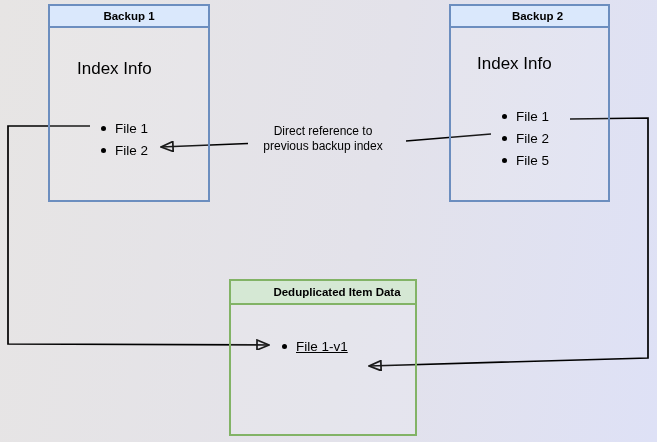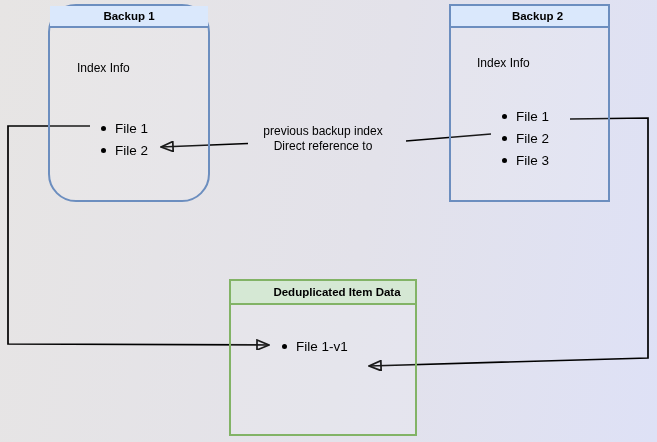--- a/index.html
+++ b/index.html
@@ -38,28 +38,28 @@
     border-bottom: 2px solid;
     border-color: inherit;
     font-size: 11.5px;
     font-weight: bold;
     color: #000;
     text-align: center;
     line-height: 21px;
     height: 22px;
     overflow: hidden;
   }
-  .node-backup1 { left: 48px; top: 4px; width: 162px; height: 198px; border-radius: 28px; }
+  .node-backup1 { left: 48px; top: 4px; width: 162px; height: 198px; }
   .node-backup2 { left: 449px; top: 4px; width: 161px; height: 198px; }
   .node-dedup   { left: 229px; top: 279px; width: 188px; height: 157px; }
   .node-dedup .node-header { height: 24px; line-height: 23px; }
 
   .section-label {
     position: absolute;
-    font-size: 12px;
+    font-size: 17px;
     color: #000;
     line-height: 17px;
     white-space: nowrap;
   }
   .backup1-section { left: 27px; top: 54px; }
   .backup2-section { left: 26px; top: 49px; }
 
   ul.file-list {
     position: absolute;
     margin: 0;
@@ -70,21 +70,21 @@
   .backup2-list { left: 51px; top: 99px; }
   .dedup-list   { left: 51px; top: 54px; }
   ul.file-list li {
     display: flex;
     align-items: center;
     height: 22px;
     font-size: 13.5px;
     color: #000;
     white-space: nowrap;
   }
-  .dedup-list li { height: 23px; }
+  .dedup-list li { height: 23px; text-decoration: underline; }
   .bullet {
     display: inline-block;
     width: 5px; height: 5px;
     border-radius: 50%;
     background: #000;
     margin-right: 9px;
     flex: 0 0 auto;
   }
   .edge-label {
     position: absolute;
@@ -135,33 +135,33 @@
       <li>
         <span class="bullet"></span>
         <span>File 1</span>
       </li>
       <li>
         <span class="bullet"></span>
         <span>File 2</span>
       </li>
       <li>
         <span class="bullet"></span>
-        <span>File 3</span>
+        <span>File 5</span>
       </li>
     </ul>
   </div>
 
   <div class="node node-dedup" style="border-color: rgb(130, 179, 102);">
     <div class="node-header" style="background-color: rgb(213, 232, 212); padding-left: 28px;">Deduplicated Item Data</div>
     <ul class="file-list dedup-list">
       <li>
         <span class="bullet"></span>
         <span>File 1-v1</span>
       </li>
     </ul>
   </div>
 
   <div class="edge-label">
+    <div>Direct reference to</div>
     <div>previous backup index</div>
-    <div>Direct reference to</div>
   </div>
 
 </div>
 
 </body></html>

